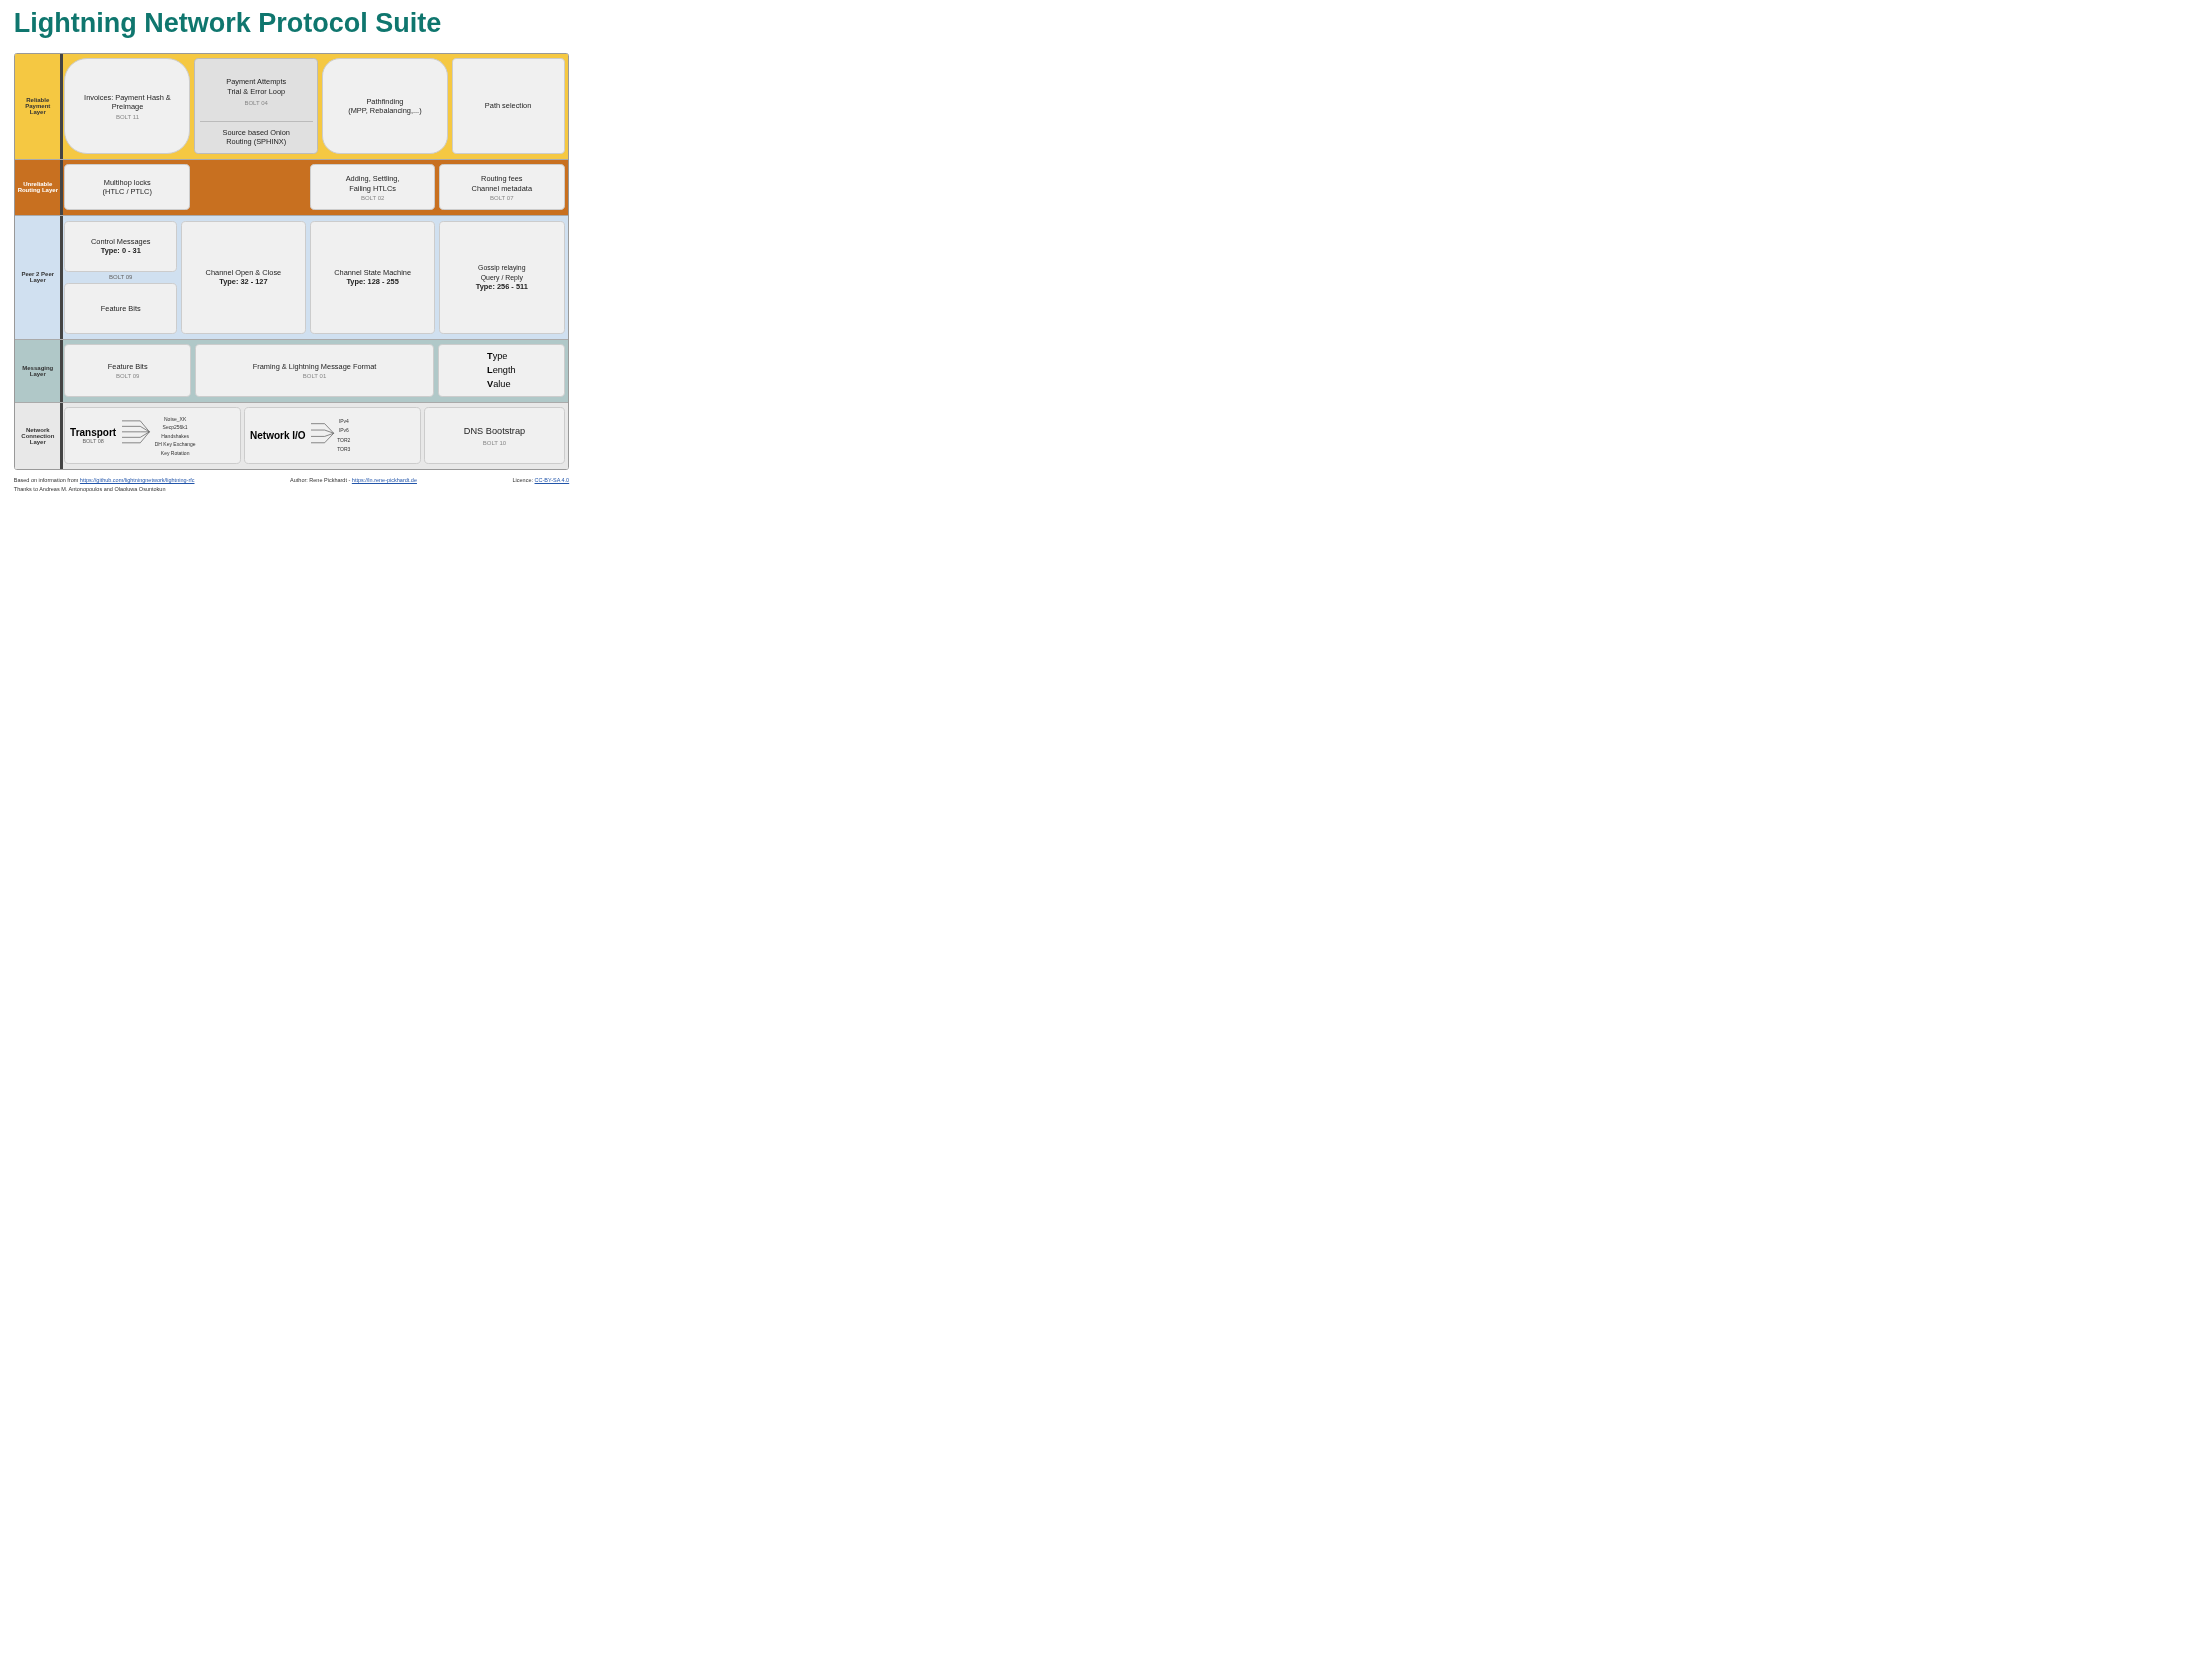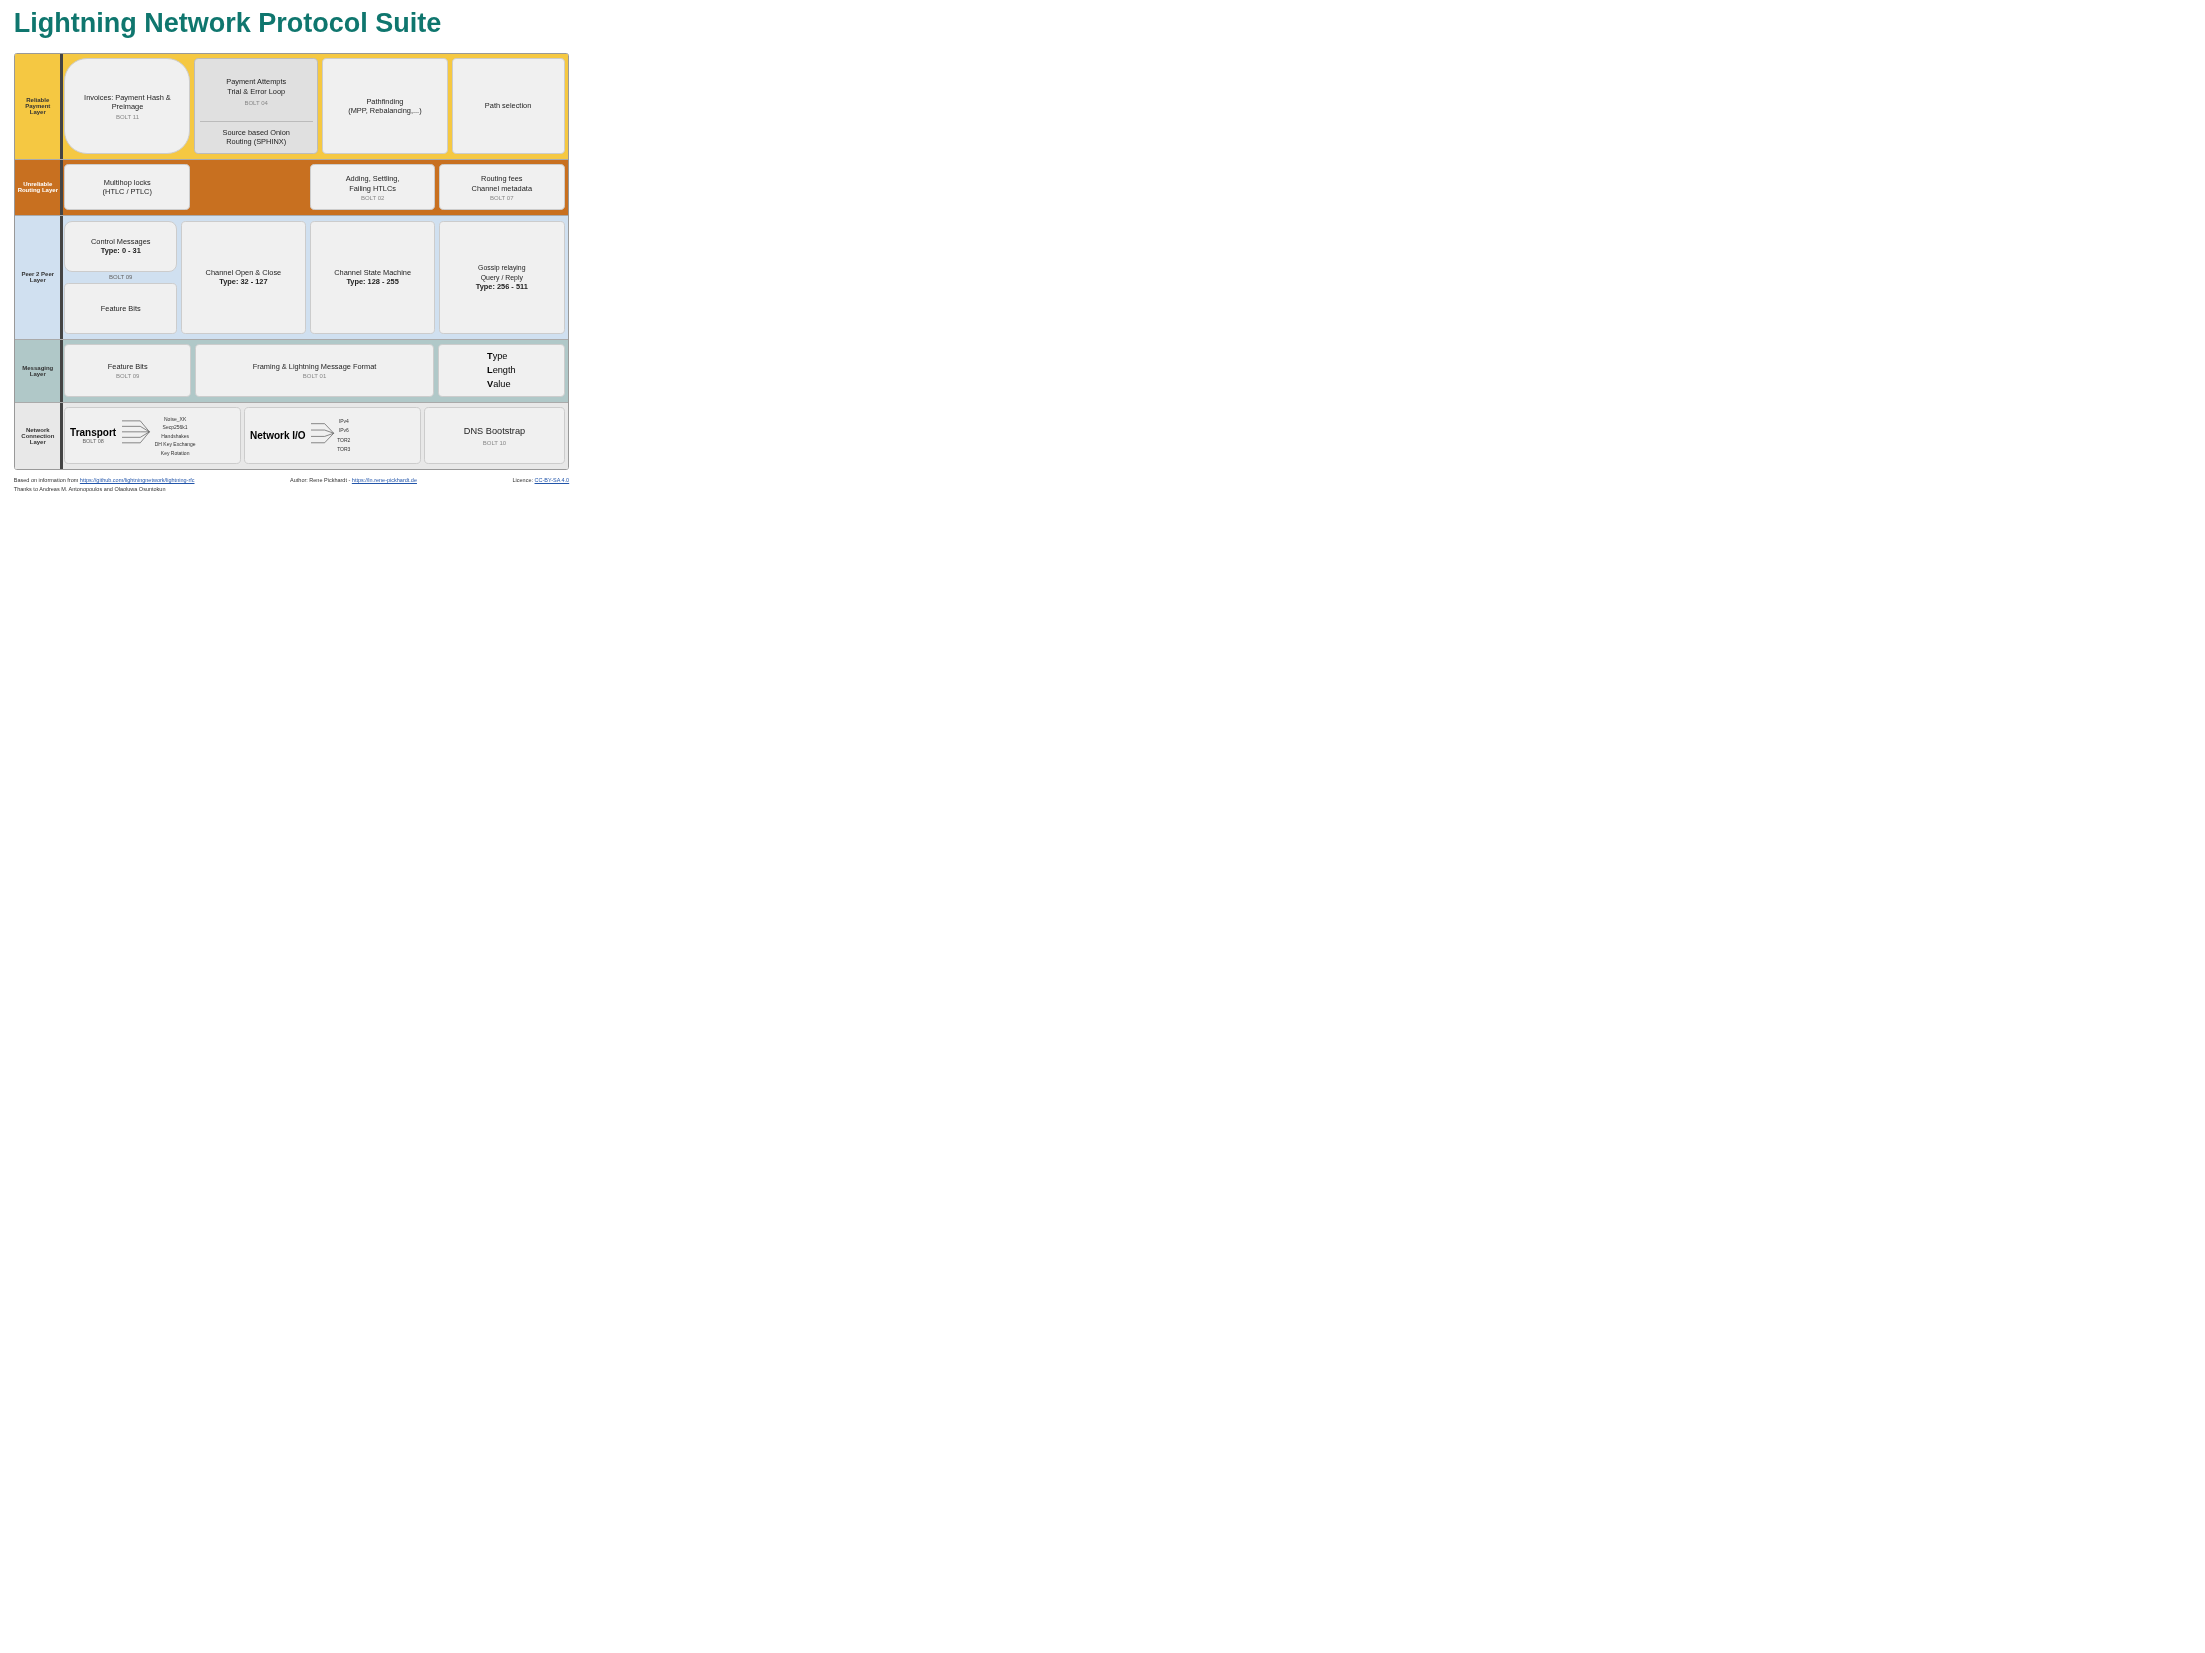--- a/index.html
+++ b/index.html
@@ -179,21 +179,21 @@
       <div class="bolt04-span" style="flex:1; min-height:96px; display:flex; flex-direction:column; justify-content:flex-start; padding-top:18px;">
         <span class="card-title" style="white-space:pre-line;">Payment Attempts
 Trial &amp; Error Loop</span>
         <span class="card-subtitle" style="margin-top:3.7px;">BOLT 04</span>
 
         <div style="margin-top:auto; padding-top:5.5px; border-top:0.7px solid #bbb; width:100%; text-align:center; padding-bottom:1.8px;">
           <span class="card-title">Source based Onion<br>Routing (SPHINX)</span>
         </div>
       </div>
 
-      <div class="card" style="flex:1;">
+      <div class="card" style="flex:1;border-radius:18px;">
         <span class="card-title" style="white-space:pre-line;">Pathfinding
 (MPP, Rebalancing,...)</span>
       </div>
 
       <div class="right-col" style="flex:1; display:flex; flex-direction:column; gap:3.7px;">
         <div class="card" style="flex:1;">
           <span class="card-title">Path selection</span>
         </div>
       </div>
 
@@ -230,21 +230,21 @@
 
   <div class="layer-row row-p2p">
     <div class="layer-label">
       <span>Peer 2 Peer Layer</span>
     </div>
     <div class="layer-content" style="padding:4.6px 3.7px; gap:3.7px; display:flex; flex-direction:column;">
 
       <div style="display:flex; flex-direction:row; gap:3.7px; flex:1;">
 
         <div style="flex:1; display:flex; flex-direction:column; gap:2.8px;">
-          <div class="card" style="flex:1;border-radius:8px;">
+          <div class="card" style="flex:1;">
             <span class="card-title">Control Messages</span>
             <span class="card-title card-bold">Type: 0 - 31</span>
           </div>
           <div style="text-align:center; font-size:6px; color:#666;">
             <span>BOLT 09</span>
           </div>
           <div class="card" style="padding:5.5px;">
             <span class="card-title">Feature Bits</span>
           </div>
         </div>

